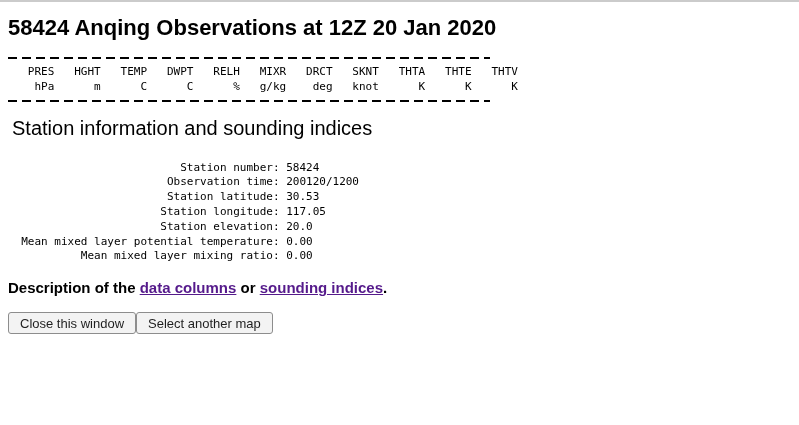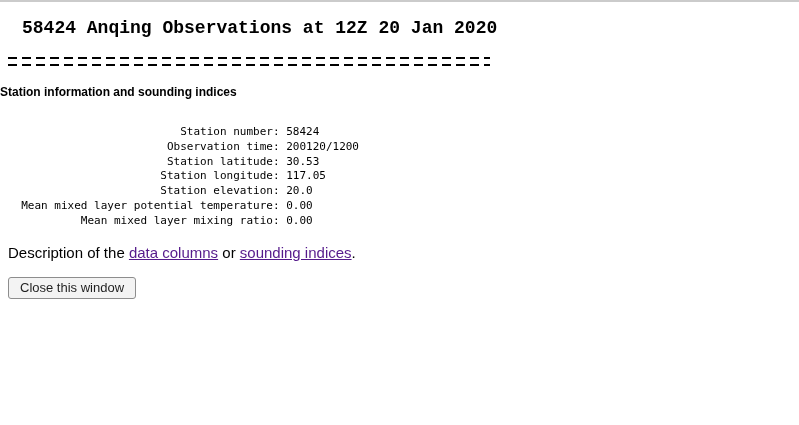--- a/index.html
+++ b/index.html
@@ -10,54 +10,54 @@
     background: #ffffff;
     color: #000000;
     font-family: "Liberation Sans", sans-serif;
     overflow: hidden;
   }
   .top-rule {
     height: 2px;
     background: #cbcbcb;
   }
   h1.page-title {
-    margin: 13px 0 0 22px;
-    font-size: 18px;
+    margin: 13px 0 0 8px;
+    font-size: 22px;
     line-height: 26px;
     font-weight: bold;
-    font-family: Liberation Mono, monospace;
   }
   .table-block { margin: 16px 0 0 8px; }
   .dash-line {
     width: 482px;
     height: 2px;
     margin: 5px 0;
     background: repeating-linear-gradient(90deg, #000 0 9px, transparent 9px 14px);
   }
   pre {
     margin: 0;
     font-family: "DejaVu Sans Mono", monospace;
     font-size: 11px;
     color: #000;
   }
   pre.table-lines { line-height: 15.3px; }
   h2.section-heading {
-    margin: 17px 0 0 0;
-    font-size: 12px;
+    margin: 17px 0 0 12px;
+    font-size: 20px;
     line-height: 19px;
-    font-weight: bold;
+    font-weight: normal;
   }
   pre.station-lines {
     margin: 23px 0 8px 8px;
     line-height: 14.8px;
   }
   p.desc {
     margin: 15px 0 12px 8px;
     font-size: 15px;
     line-height: 18px;
+    font-weight: bold;
   }
   p.desc a {
     color: #551A8B;
     text-decoration: underline;
     cursor: pointer;
   }
   .button-row {
     margin: 15px 0 0 8px;
     display: flex;
     gap: 0;
@@ -76,30 +76,33 @@
 </style>
 </head>
 <body>
 
 <div class="top-rule"></div>
 
 <h1 class="page-title">58424 Anqing Observations at 12Z 20 Jan 2020</h1>
 
 <div class="table-block">
   <div class="dash-line"></div>
+  <pre class="table-lines">   PRES   HGHT   TEMP   DWPT   RELH   MIXR   DRCT   SKNT   THTA   THTE   THTV
+    hPa      m      C      C      %   g/kg    deg   knot      K      K      K</pre>
   <div class="dash-line"></div>
 </div>
 
 <h2 class="section-heading">Station information and sounding indices</h2>
 
 <pre class="station-lines">                          Station number: 58424
                         Observation time: 200120/1200
                         Station latitude: 30.53
                        Station longitude: 117.05
                        Station elevation: 20.0
   Mean mixed layer potential temperature: 0.00
            Mean mixed layer mixing ratio: 0.00</pre>
 
 <p class="desc"><span>Description of the </span><a href="#">data columns</a><span> or </span><a href="#">sounding indices</a><span>.</span></p>
 
 <div class="button-row">
   <button type="button">Close this window</button>
+  <button type="button">Select another map</button>
 </div>
 
 </body></html>

